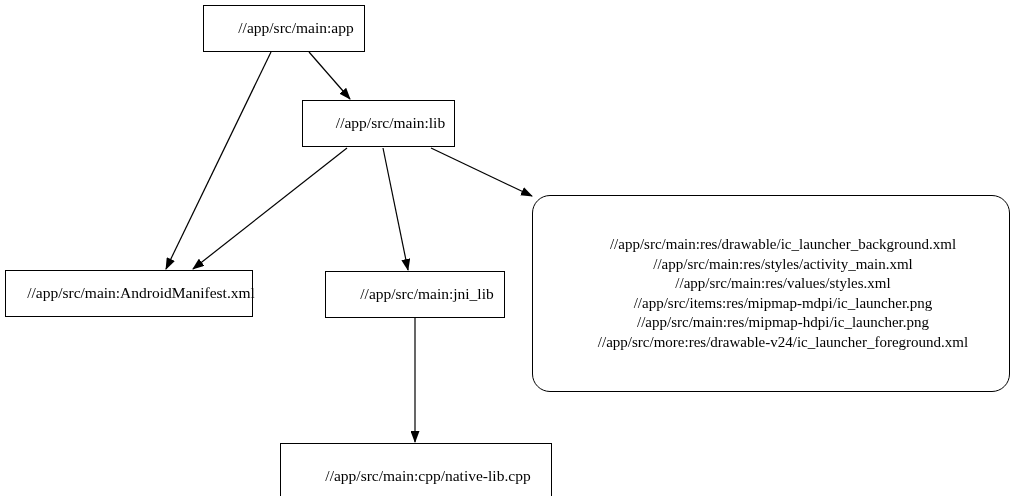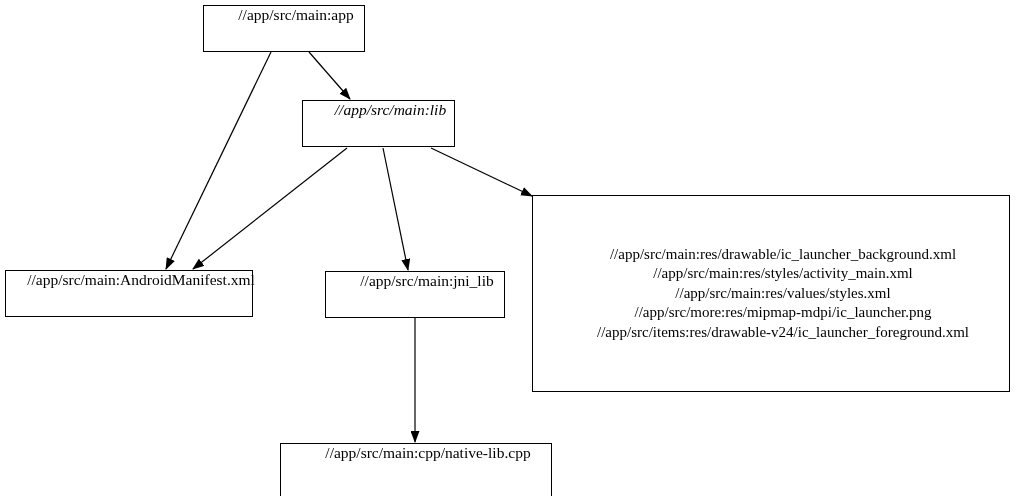--- a/index.html
+++ b/index.html
@@ -28,38 +28,39 @@
     stroke: #000000;
     stroke-width: 1.2;
     fill: none;
   }
   .node {
     position: absolute;
     box-sizing: border-box;
     border: 1.4px solid #000000;
     background: #ffffff;
     display: flex;
+    align-items: center;
     justify-content: center;
     text-align: center;
     font-size: 15.5px;
     line-height: 1.2;
     white-space: nowrap;
     padding-left: 24px;
   }
   .node.multi {
     flex-direction: column;
     font-size: 15px;
     line-height: 19.5px;
     justify-content: center;
   }
   .node-app       { left: 203px; top: 5px;   width: 162px; height: 47px; }
-  .node-lib       { left: 302px; top: 100px; width: 153px; height: 47px; font-style: italic; }
+  .node-lib       { left: 302px; top: 100px; width: 153px; height: 47px; }
   .node-manifest  { left: 5px;   top: 270px; width: 248px; height: 47px; }
   .node-jnilib    { left: 325px; top: 271px; width: 180px; height: 47px; }
-  .node-res       { left: 532px; top: 195px; width: 478px; height: 197px; }
+  .node-res       { left: 532px; top: 195px; width: 478px; height: 197px; border-radius: 18px; }
   .node-native    { left: 280px; top: 443px; width: 272px; height: 66px; }
 </style>
 </head>
 <body>
 
 <div class="canvas">
 
   <svg class="edge-layer" viewBox="0 0 1018 496" xmlns="http://www.w3.org/2000/svg">
     <defs>
       <marker id="arrow" viewBox="0 0 12 9" refX="11" refY="4.5" markerWidth="12" markerHeight="9" markerUnits="userSpaceOnUse" orient="auto">
@@ -87,21 +88,22 @@
   </div>
 
   <div class="node node-jnilib">
     <span>//app/src/main:jni_lib</span>
   </div>
 
   <div class="node node-res multi">
     <div>//app/src/main:res/drawable/ic_launcher_background.xml</div>
     <div>//app/src/main:res/styles/activity_main.xml</div>
     <div>//app/src/main:res/values/styles.xml</div>
-    <div>//app/src/more:res/mipmap-mdpi/ic_launcher.png</div>
-    <div>//app/src/items:res/drawable-v24/ic_launcher_foreground.xml</div>
+    <div>//app/src/items:res/mipmap-mdpi/ic_launcher.png</div>
+    <div>//app/src/main:res/mipmap-hdpi/ic_launcher.png</div>
+    <div>//app/src/more:res/drawable-v24/ic_launcher_foreground.xml</div>
   </div>
 
   <div class="node node-native">
     <span>//app/src/main:cpp/native-lib.cpp</span>
   </div>
 
 </div>
 
 </body></html>

